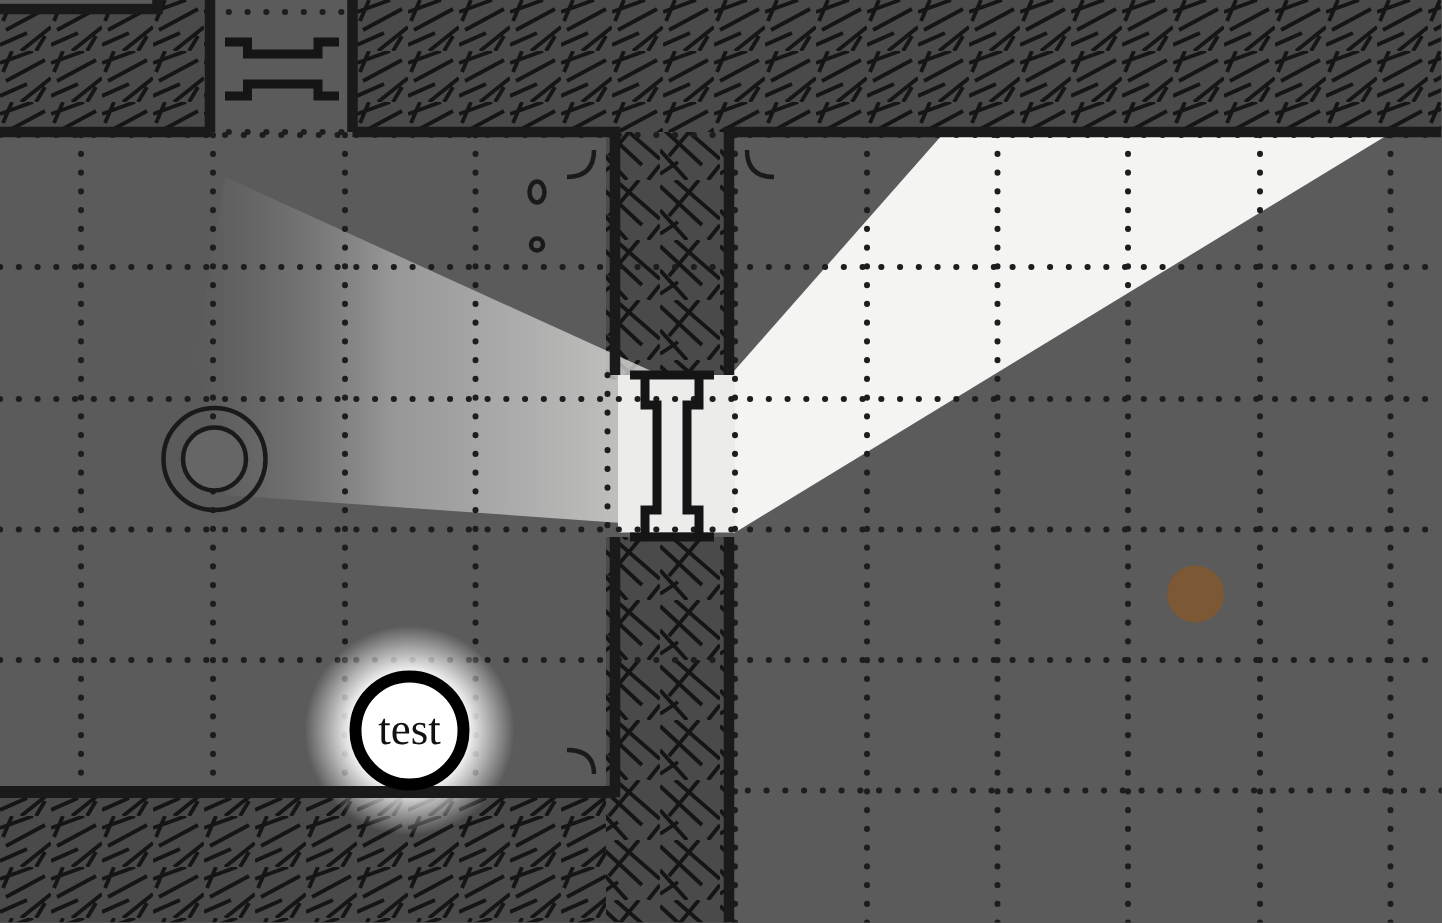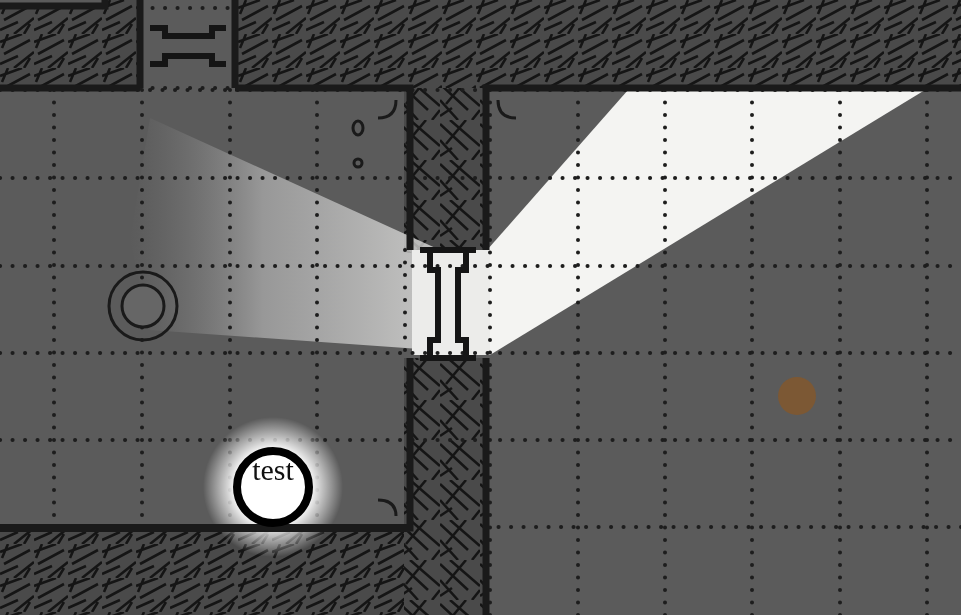--- a/index.html
+++ b/index.html
@@ -1,18 +1,18 @@
 <!DOCTYPE html>
 <html><head>
 <meta charset="utf-8">
 <style>
   html, body { margin:0; padding:0; }
   body { width:961px; height:615px; overflow:hidden; background:#5b5b5b; position:relative; font-family:"Liberation Serif", serif; }
   .map { position:absolute; left:0; top:0; width:961px; height:615px; }
-  .token { position:absolute; border-radius:50%; box-sizing:border-box; display:flex; align-items:flex-start; justify-content:center; }
+  .token { position:absolute; border-radius:50%; box-sizing:border-box; display:flex; align-items:center; justify-content:center; }
   .token-label { font-size:30px; color:#111; font-family:"Liberation Serif", serif; line-height:1; }
 </style>
 </head>
 <body>
 
 <svg class="map" viewBox="0 0 961 615" xmlns="http://www.w3.org/2000/svg">
   <defs>
     <linearGradient id="coneLeft" x1="1" y1="0" x2="0" y2="0">
       <stop offset="0" stop-color="#f4f4f2" stop-opacity="1"></stop>
       <stop offset="0.6" stop-color="#cfcfcf" stop-opacity="0.7"></stop>

